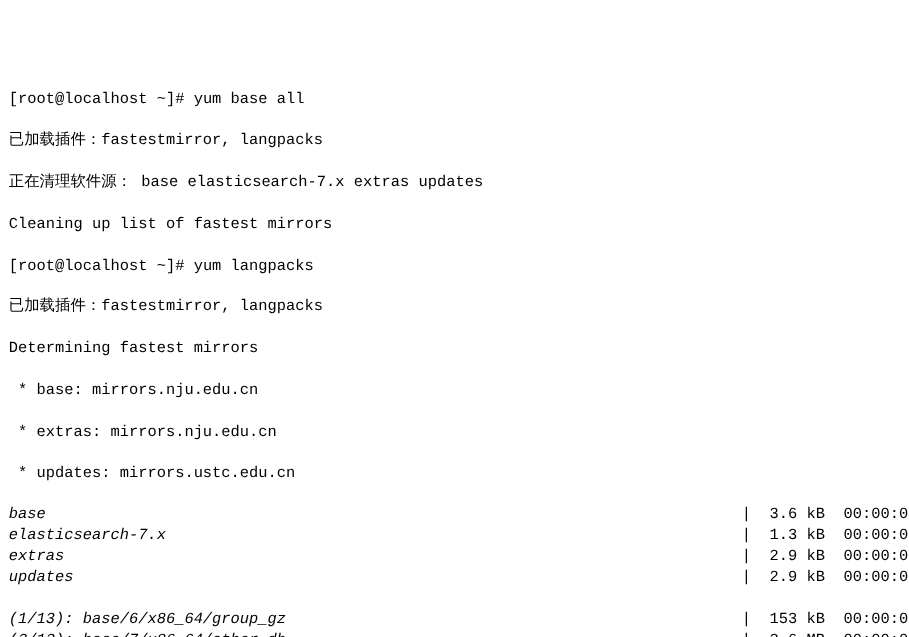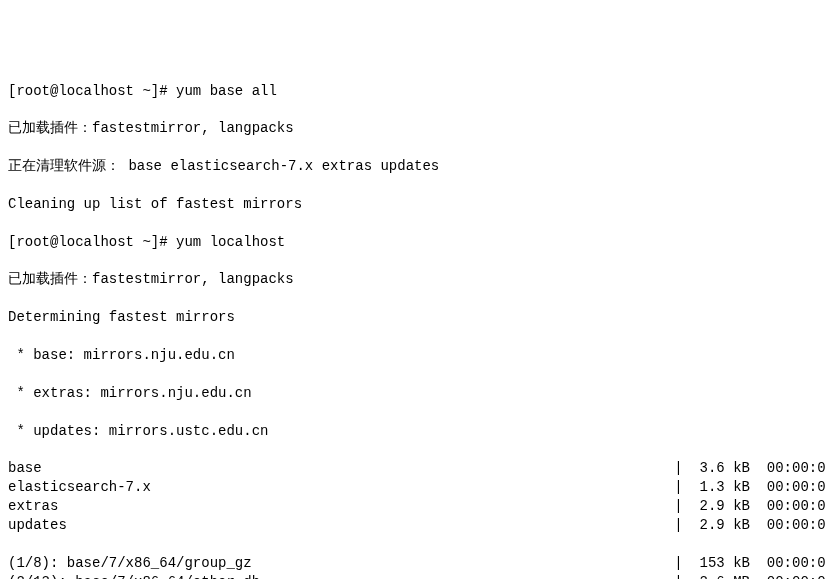--- a/index.html
+++ b/index.html
@@ -12,41 +12,41 @@
       width: 826px;
       line-height: 1.35;
       white-space: pre;
     }
     .line { display: block; }
     .row {
       display: flex;
       justify-content: space-between;
       white-space: pre;
     }
-    .left { flex: 0 0 auto; }
+    .left { flex: 0 0 auto; font-style: italic; }
     .right { flex: 0 0 auto; text-align: right; }
     .container { position: relative; width: 826px; }
   </style>
 </head>
 <body>
 <div class="container">
 
 
 <span class="line"><span>[root@localhost ~]# </span><span>yum base all</span></span>
 <span class="line">已加载插件：fastestmirror, langpacks</span>
 <span class="line">正在清理软件源： base elasticsearch-7.x extras updates</span>
 <span class="line">Cleaning up list of fastest mirrors</span>
-<span class="line"><span>[root@localhost ~]# </span><span>yum localhost</span></span>
+<span class="line"><span>[root@localhost ~]# </span><span>yum langpacks</span></span>
 <span class="line">已加载插件：fastestmirror, langpacks</span>
 <span class="line">Determining fastest mirrors</span>
 <span class="line"> * base: mirrors.nju.edu.cn</span>
 <span class="line"> * extras: mirrors.nju.edu.cn</span>
 <span class="line"> * updates: mirrors.ustc.edu.cn</span>
 <div id="repos"><div class="row"><span class="left">base</span><span class="right">|  3.6 kB  00:00:00</span></div><div class="row"><span class="left">elasticsearch-7.x</span><span class="right">|  1.3 kB  00:00:00</span></div><div class="row"><span class="left">extras</span><span class="right">|  2.9 kB  00:00:00</span></div><div class="row"><span class="left">updates</span><span class="right">|  2.9 kB  00:00:00</span></div></div>
-<div id="downloads"><div class="row"><span class="left">(1/8): base/7/x86_64/group_gz</span><span class="right">|  153 kB  00:00:00</span></div><div class="row"><span class="left">(2/13): base/7/x86_64/other_db</span><span class="right">|  2.6 MB  00:00:01</span></div></div>
+<div id="downloads"><div class="row"><span class="left">(1/13): base/6/x86_64/group_gz</span><span class="right">|  153 kB  00:00:00</span></div><div class="row"><span class="left">(2/13): base/7/x86_64/other_db</span><span class="right">|  2.6 MB  00:00:01</span></div></div>
 
 
 
 
 
 </div>
 
 
 
 

